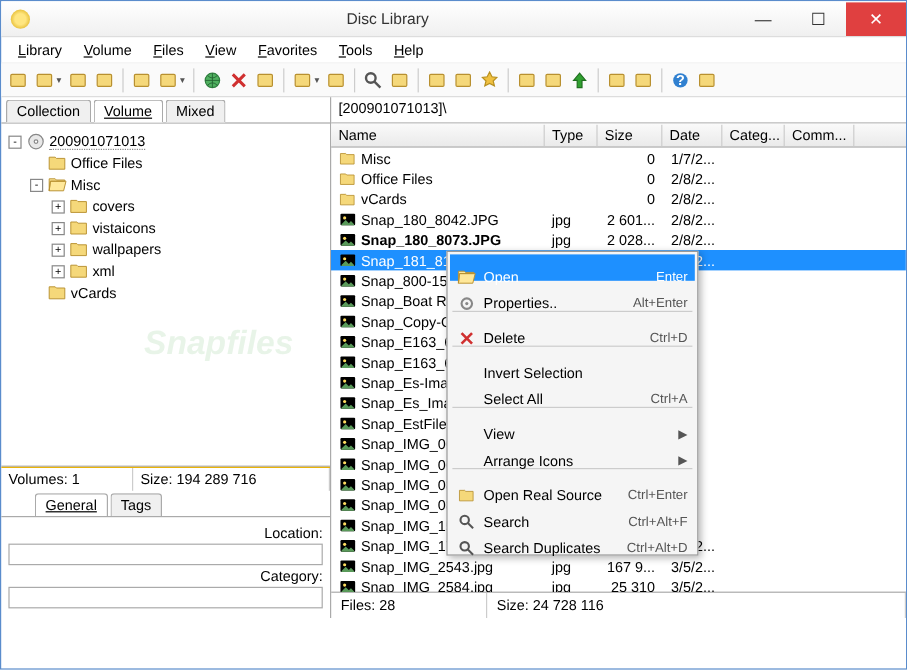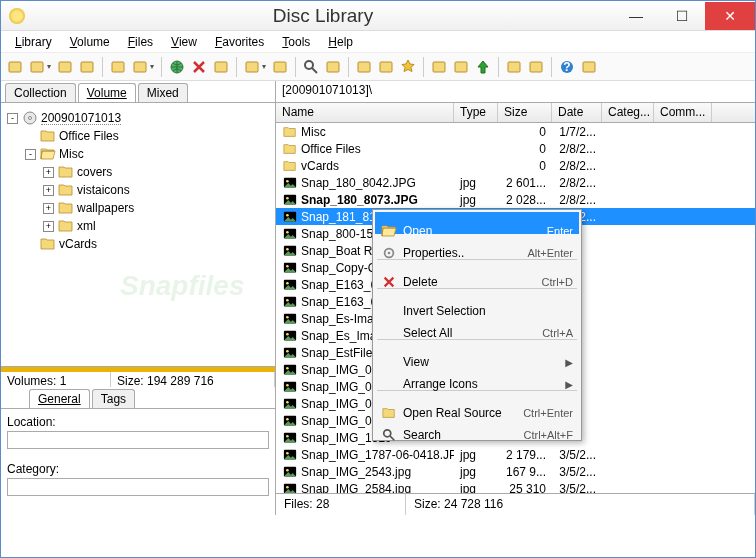--- a/index.html
+++ b/index.html
@@ -1,19 +1,19 @@
 <!DOCTYPE html>
 <html><head>
 <meta charset="utf-8">
 <style>
 * { box-sizing: border-box; margin: 0; padding: 0; font-family: "Segoe UI", Tahoma, sans-serif; font-size: 12px; }
 body { background: #fff; width: 756px; height: 558px; overflow: hidden; border: 1px solid #5a8ccc; }
 .titlebar { height: 30px; background: linear-gradient(#fff, #f0f0f0); display: flex; align-items: center; border-bottom: 1px solid #ddd; }
 .titlebar-icon { width: 16px; height: 16px; margin: 0 8px; background: radial-gradient(circle, #ffe680 40%, #d4a000 100%); border-radius: 50%; }
-.titlebar-title { flex: 1; text-align: center; font-size: 19px; color: #333; }
+.titlebar-title { flex: 1; text-align: center; font-size: 13px; color: #333; }
 .win-controls { display: flex; }
 .win-btn { width: 46px; height: 28px; display: flex; align-items: center; justify-content: center; font-size: 14px; color: #333; }
 .win-btn.close { background: #e04040; color: #fff; width: 50px; }
 .menubar { height: 22px; display: flex; align-items: center; padding: 0 6px; gap: 2px; border-bottom: 1px solid #eee; }
 .menubar-item { padding: 2px 8px; cursor: default; }
 .menubar-item u { text-decoration: underline; }
 .toolbar { height: 28px; display: flex; align-items: center; padding: 2px 4px; gap: 2px; border-bottom: 1px solid #ddd; background: #fafafa; }
 .tb-btn { width: 20px; height: 20px; display: flex; align-items: center; justify-content: center; cursor: pointer; position: relative; }
 .tb-sep { width: 1px; height: 20px; background: #ccc; margin: 0 3px; }
 .tb-dd { width: 6px; font-size: 8px; color: #555; margin-left: -2px; }
@@ -23,30 +23,30 @@
 .pane-tabs { display: flex; padding: 2px 4px 0 4px; gap: 2px; border-bottom: 1px solid #aaa; }
 .pane-tab { padding: 2px 8px; border: 1px solid #aaa; border-bottom: none; background: #f0f0f0; cursor: pointer; border-radius: 3px 3px 0 0; }
 .pane-tab.active { background: #fff; text-decoration: underline; }
 .tree { flex: 1; overflow: auto; padding: 6px; border-bottom: 1px solid #aaa; }
 .tree-node { display: flex; align-items: center; height: 18px; white-space: nowrap; }
 .tree-exp { width: 11px; height: 11px; border: 1px solid #888; display: flex; align-items: center; justify-content: center; font-size: 9px; line-height: 1; margin-right: 4px; cursor: pointer; background: #fff; }
 .tree-spacer { display: inline-block; }
 .tree-icon { width: 16px; height: 16px; margin-right: 3px; }
 .folder-closed { fill: #f5d87a; stroke: #b89030; }
 .folder-open { fill: #ffe89a; stroke: #b89030; }
-.left-status { height: 20px; border-top: 5px solid #eab308; display: flex; }
+.left-status { height: 20px; border-top: 1px solid #eab308; display: flex; }
 .left-status > div { padding: 2px 6px; border-right: 1px solid #ccc; }
 .left-bottom-tabs { display: flex; padding: 2px 4px 0 4px; gap: 2px; margin-left: 24px; }
 .left-bottom { padding: 6px; border-top: 1px solid #aaa; }
-.lb-row { margin-bottom: 13px; }
+.lb-row { margin-bottom: 2px; text-align: right; }
 .lb-label { display: block; margin-bottom: 2px; }
 .lb-field { width: 100%; height: 18px; border: 1px solid #aaa; background: #fff; }
 .right-pane { flex: 1; display: flex; flex-direction: column; position: relative; }
 .path-bar { height: 22px; padding: 2px 6px; border-bottom: 1px solid #aaa; }
-.list-header { display: flex; height: 20px; border-bottom: 1px solid #aaa; background: linear-gradient(#fafafa,#eaeaea); }
+.list-header { display: flex; height: 20px; border-bottom: 1px solid #aaa; background: linear-gradient(#fafafa,#eaeaea); align-items: center; }
 .lh-col { border-right: 1px solid #ccc; padding: 2px 6px; overflow: hidden; white-space: nowrap; cursor: pointer; }
 .file-list { flex: 1; overflow: auto; position: relative; }
 .file-row { display: flex; height: 17px; align-items: center; }
 .file-row.selected { background: #1e90ff; color: #fff; }
 .fc { padding: 0 6px; overflow: hidden; white-space: nowrap; text-overflow: clip; }
 .fc.name { display: flex; align-items: center; }
 .fc.size { text-align: right; }
 .fc.date { text-align: right; }
 .file-icon { width: 16px; height: 14px; margin-right: 3px; flex-shrink: 0; }
 .context-menu { position: absolute; left: 372px; top: 209px; width: 210px; background: #f5f5f5; border: 1px solid #999; box-shadow: 2px 2px 6px rgba(0,0,0,0.3); z-index: 100; padding: 2px; }
@@ -637,20 +637,30 @@
     <div class="cm-item">
       <span class="cm-icon">
         <svg viewBox="0 0 16 16" width="14" height="14">
           <circle cx="6" cy="6" r="4" fill="none" stroke="#555" stroke-width="2"></circle>
           <path d="M9 9 L14 14" stroke="#555" stroke-width="2"></path>
         </svg>
       </span>
       <span class="cm-label">Search</span>
       <span class="cm-shortcut">Ctrl+Alt+F</span>
     </div>
+    <div class="cm-item">
+      <span class="cm-icon">
+        <svg viewBox="0 0 16 16" width="14" height="14">
+          <circle cx="6" cy="6" r="4" fill="none" stroke="#555" stroke-width="2"></circle>
+          <path d="M9 9 L14 14" stroke="#555" stroke-width="2"></path>
+        </svg>
+      </span>
+      <span class="cm-label">Search Duplicates</span>
+      <span class="cm-shortcut">Ctrl+Alt+D</span>
+    </div>
   </div>
 
 <div class="watermark">Snapfiles</div>
 
 <svg width="0" height="0" style="position:absolute">
 <defs>
   <g id="svg-folder">
         <path d="M1 3 h5 l1 1 h7 v9 H1 z" class="folder-closed" stroke-width="0.8"></path>
       </g>
   <g id="svg-folder-open">

